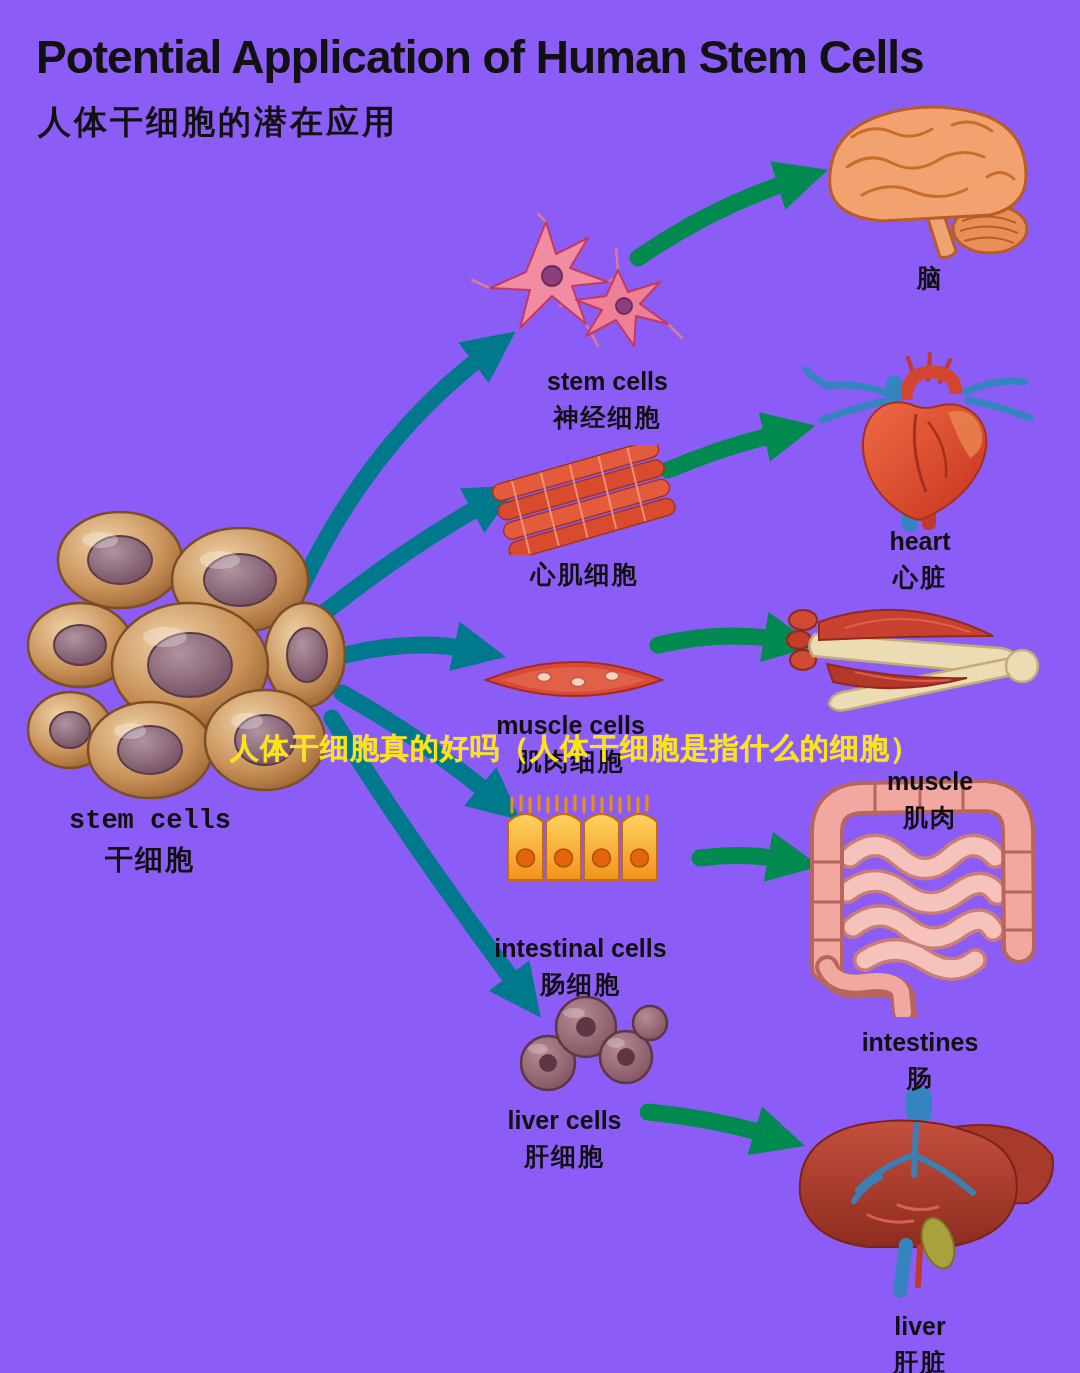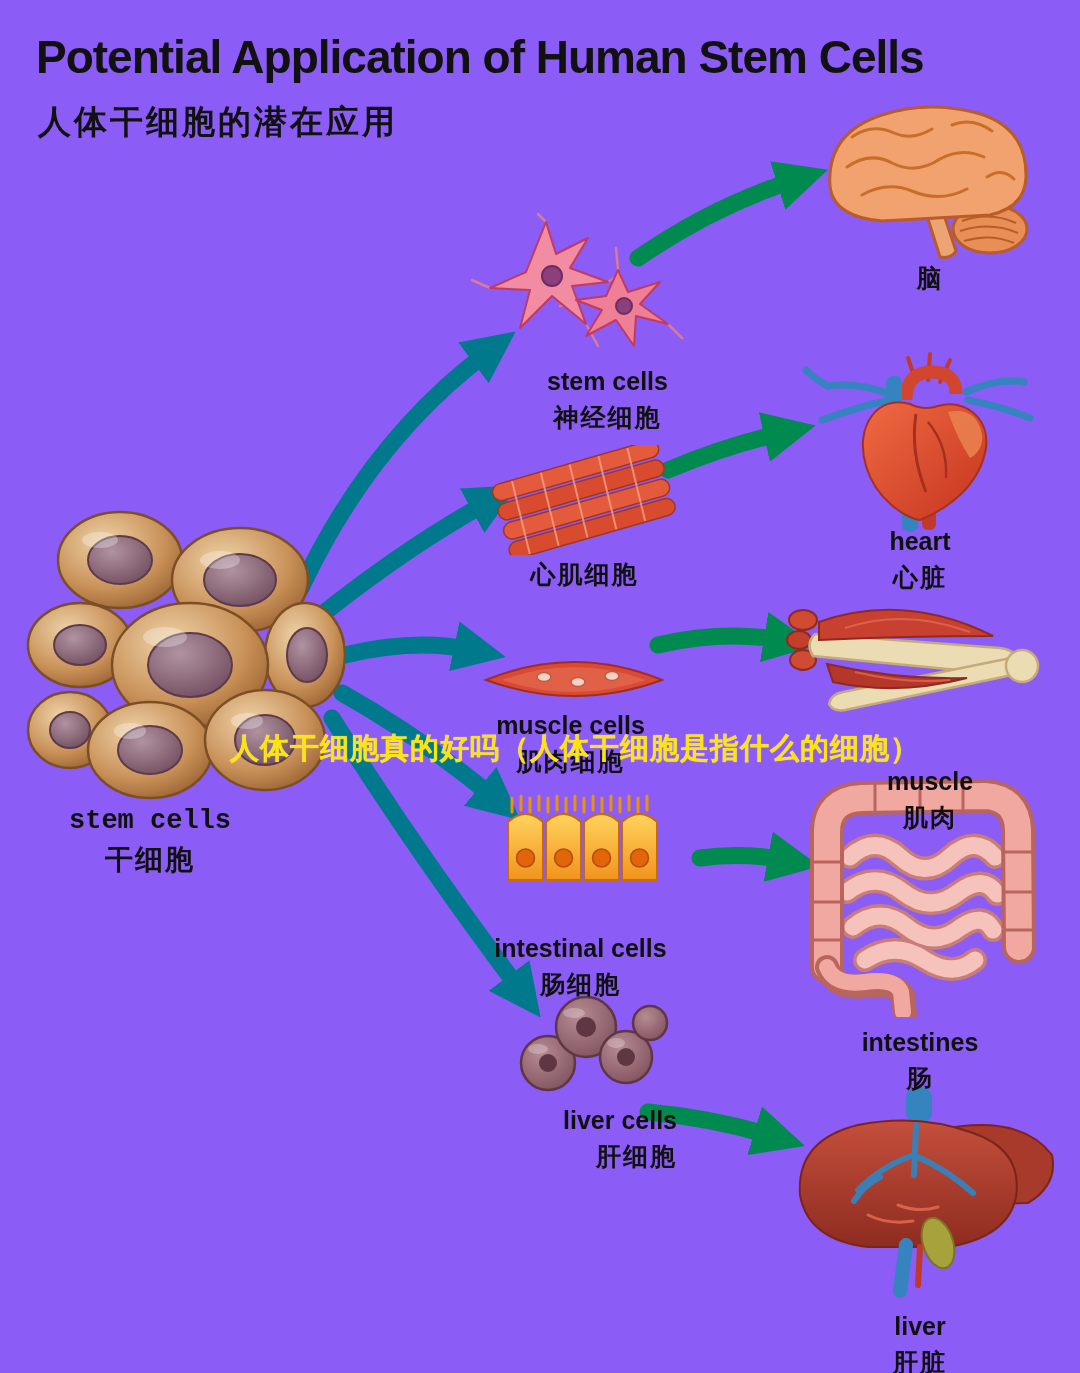--- a/index.html
+++ b/index.html
@@ -213,21 +213,21 @@
       <circle cx="50" cy="78" r="9"></circle>
         <circle cx="88" cy="42" r="10"></circle>
         <circle cx="128" cy="72" r="9"></circle>
     </g>
     <g fill="#ffffff" opacity="0.25">
       <ellipse cx="40" cy="64" rx="10" ry="5"></ellipse>
         <ellipse cx="76" cy="28" rx="11" ry="5"></ellipse>
       <ellipse cx="118" cy="58" rx="9" ry="5"></ellipse>
     </g>
   </svg>
-  <div class="label-group" style="left:452px;top:1106px;width:225px;text-align:right;">
+  <div class="label-group" style="left:452px;top:1106px;width:225px;">
     <div class="label-en">liver cells</div>
     <div class="label-zh">肝细胞</div>
   </div>
 
   <svg class="illus" style="left:812px;top:95px;" width="232" height="165" viewBox="0 0 232 165">
     <path d="M132,120 L144,156 Q139,164 128,162 L116,124 Z" fill="#eda473" stroke="#b85c28" stroke-width="3"></path>
     <ellipse cx="178" cy="134" rx="37" ry="24" fill="#e88f58" stroke="#b85c28" stroke-width="3"></ellipse>
     <g fill="none" stroke="#b85c28" stroke-width="2">
       <path d="M150,126 Q178,116 204,128"></path>
       <path d="M148,136 Q178,126 206,138"></path>

